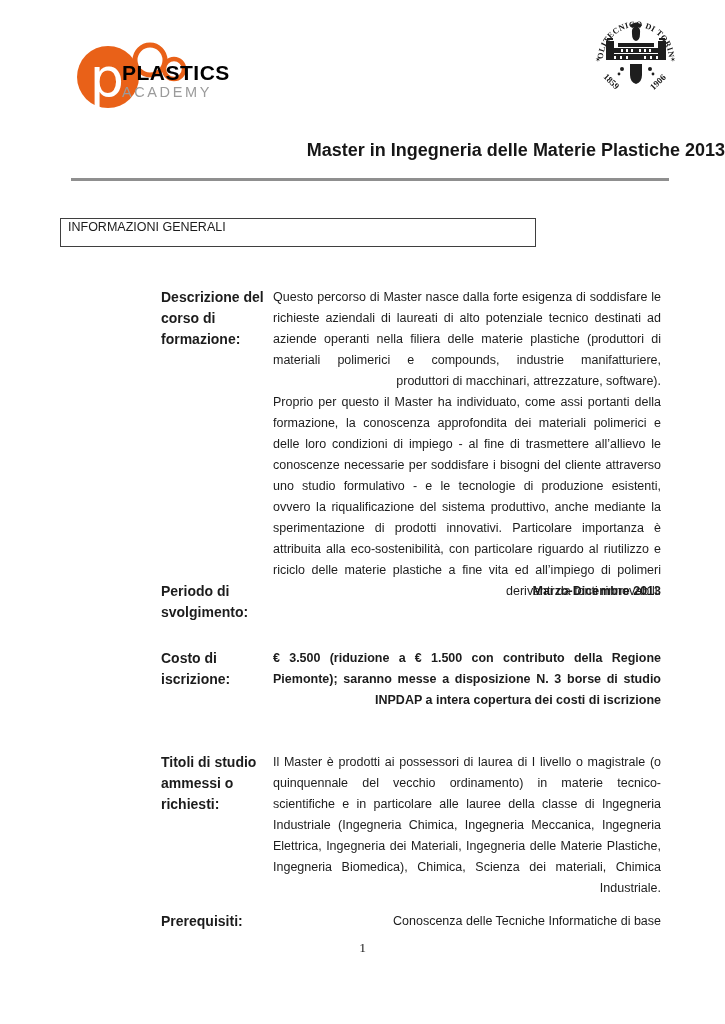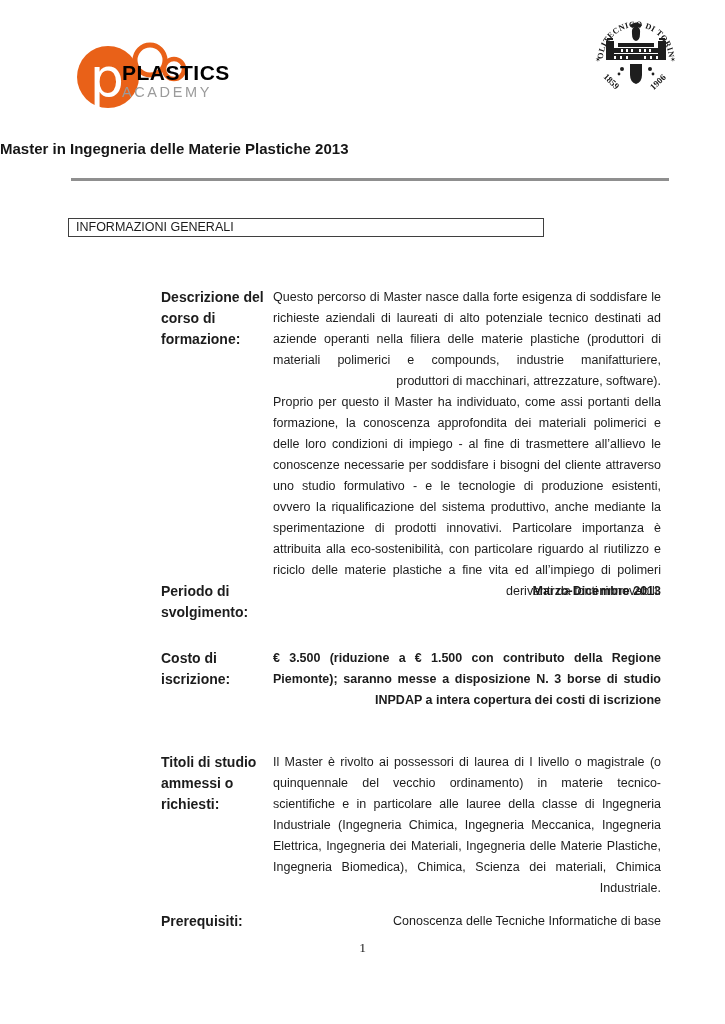--- a/index.html
+++ b/index.html
@@ -50,39 +50,39 @@
     width: 88px;
     height: 88px;
   }
 
   
   .doc-title {
     position: absolute;
     top: 140px;
     left: 0;
     width: 725px;
-    text-align: left;
-    font-size: 15px;
+    text-align: right;
+    font-size: 18px;
     font-weight: bold;
     color: #161616;
   }
   .rule {
     position: absolute;
     top: 178px;
     left: 71px;
     width: 598px;
     height: 3px;
     background: #8f8f8f;
   }
   .info-box {
     position: absolute;
     top: 218px;
-    left: 68px;
+    left: 60px;
     width: 476px;
-    height: 19px;
+    height: 29px;
     border: 1px solid #3f3f3f;
     font-size: 12.5px;
     line-height: 17px;
     padding-left: 7px;
     color: #1c1c1c;
   }
 
   
   .sections { position: absolute; left: 0; top: 0; width: 725px; }
   .section {
@@ -243,21 +243,21 @@
           <div class="bline">INPDAP a intera copertura dei costi di iscrizione</div>
         </div>
       </div>
       <div class="section sec-titoli">
         <div class="sec-label">
           <div class="label-line">Titoli di studio</div>
           <div class="label-line">ammessi o</div>
           <div class="label-line">richiesti:</div>
         </div>
         <div class="sec-body">
-          <div class="bline just">Il Master è rivolto ai possessori di laurea di I livello o magistrale (o</div>
+          <div class="bline just">Il Master è prodotti ai possessori di laurea di I livello o magistrale (o</div>
           <div class="bline just">quinquennale del vecchio ordinamento) in materie tecnico-</div>
           <div class="bline just">scientifiche e in particolare alle lauree della classe di Ingegneria</div>
           <div class="bline just">Industriale (Ingegneria Chimica, Ingegneria Meccanica, Ingegneria</div>
           <div class="bline just">Elettrica, Ingegneria dei Materiali, Ingegneria delle Materie Plastiche,</div>
           <div class="bline just">Ingegneria Biomedica), Chimica, Scienza dei materiali, Chimica</div>
           <div class="bline">Industriale.</div>
         </div>
       </div>
       <div class="section sec-prerequisiti">
         <div class="sec-label">

